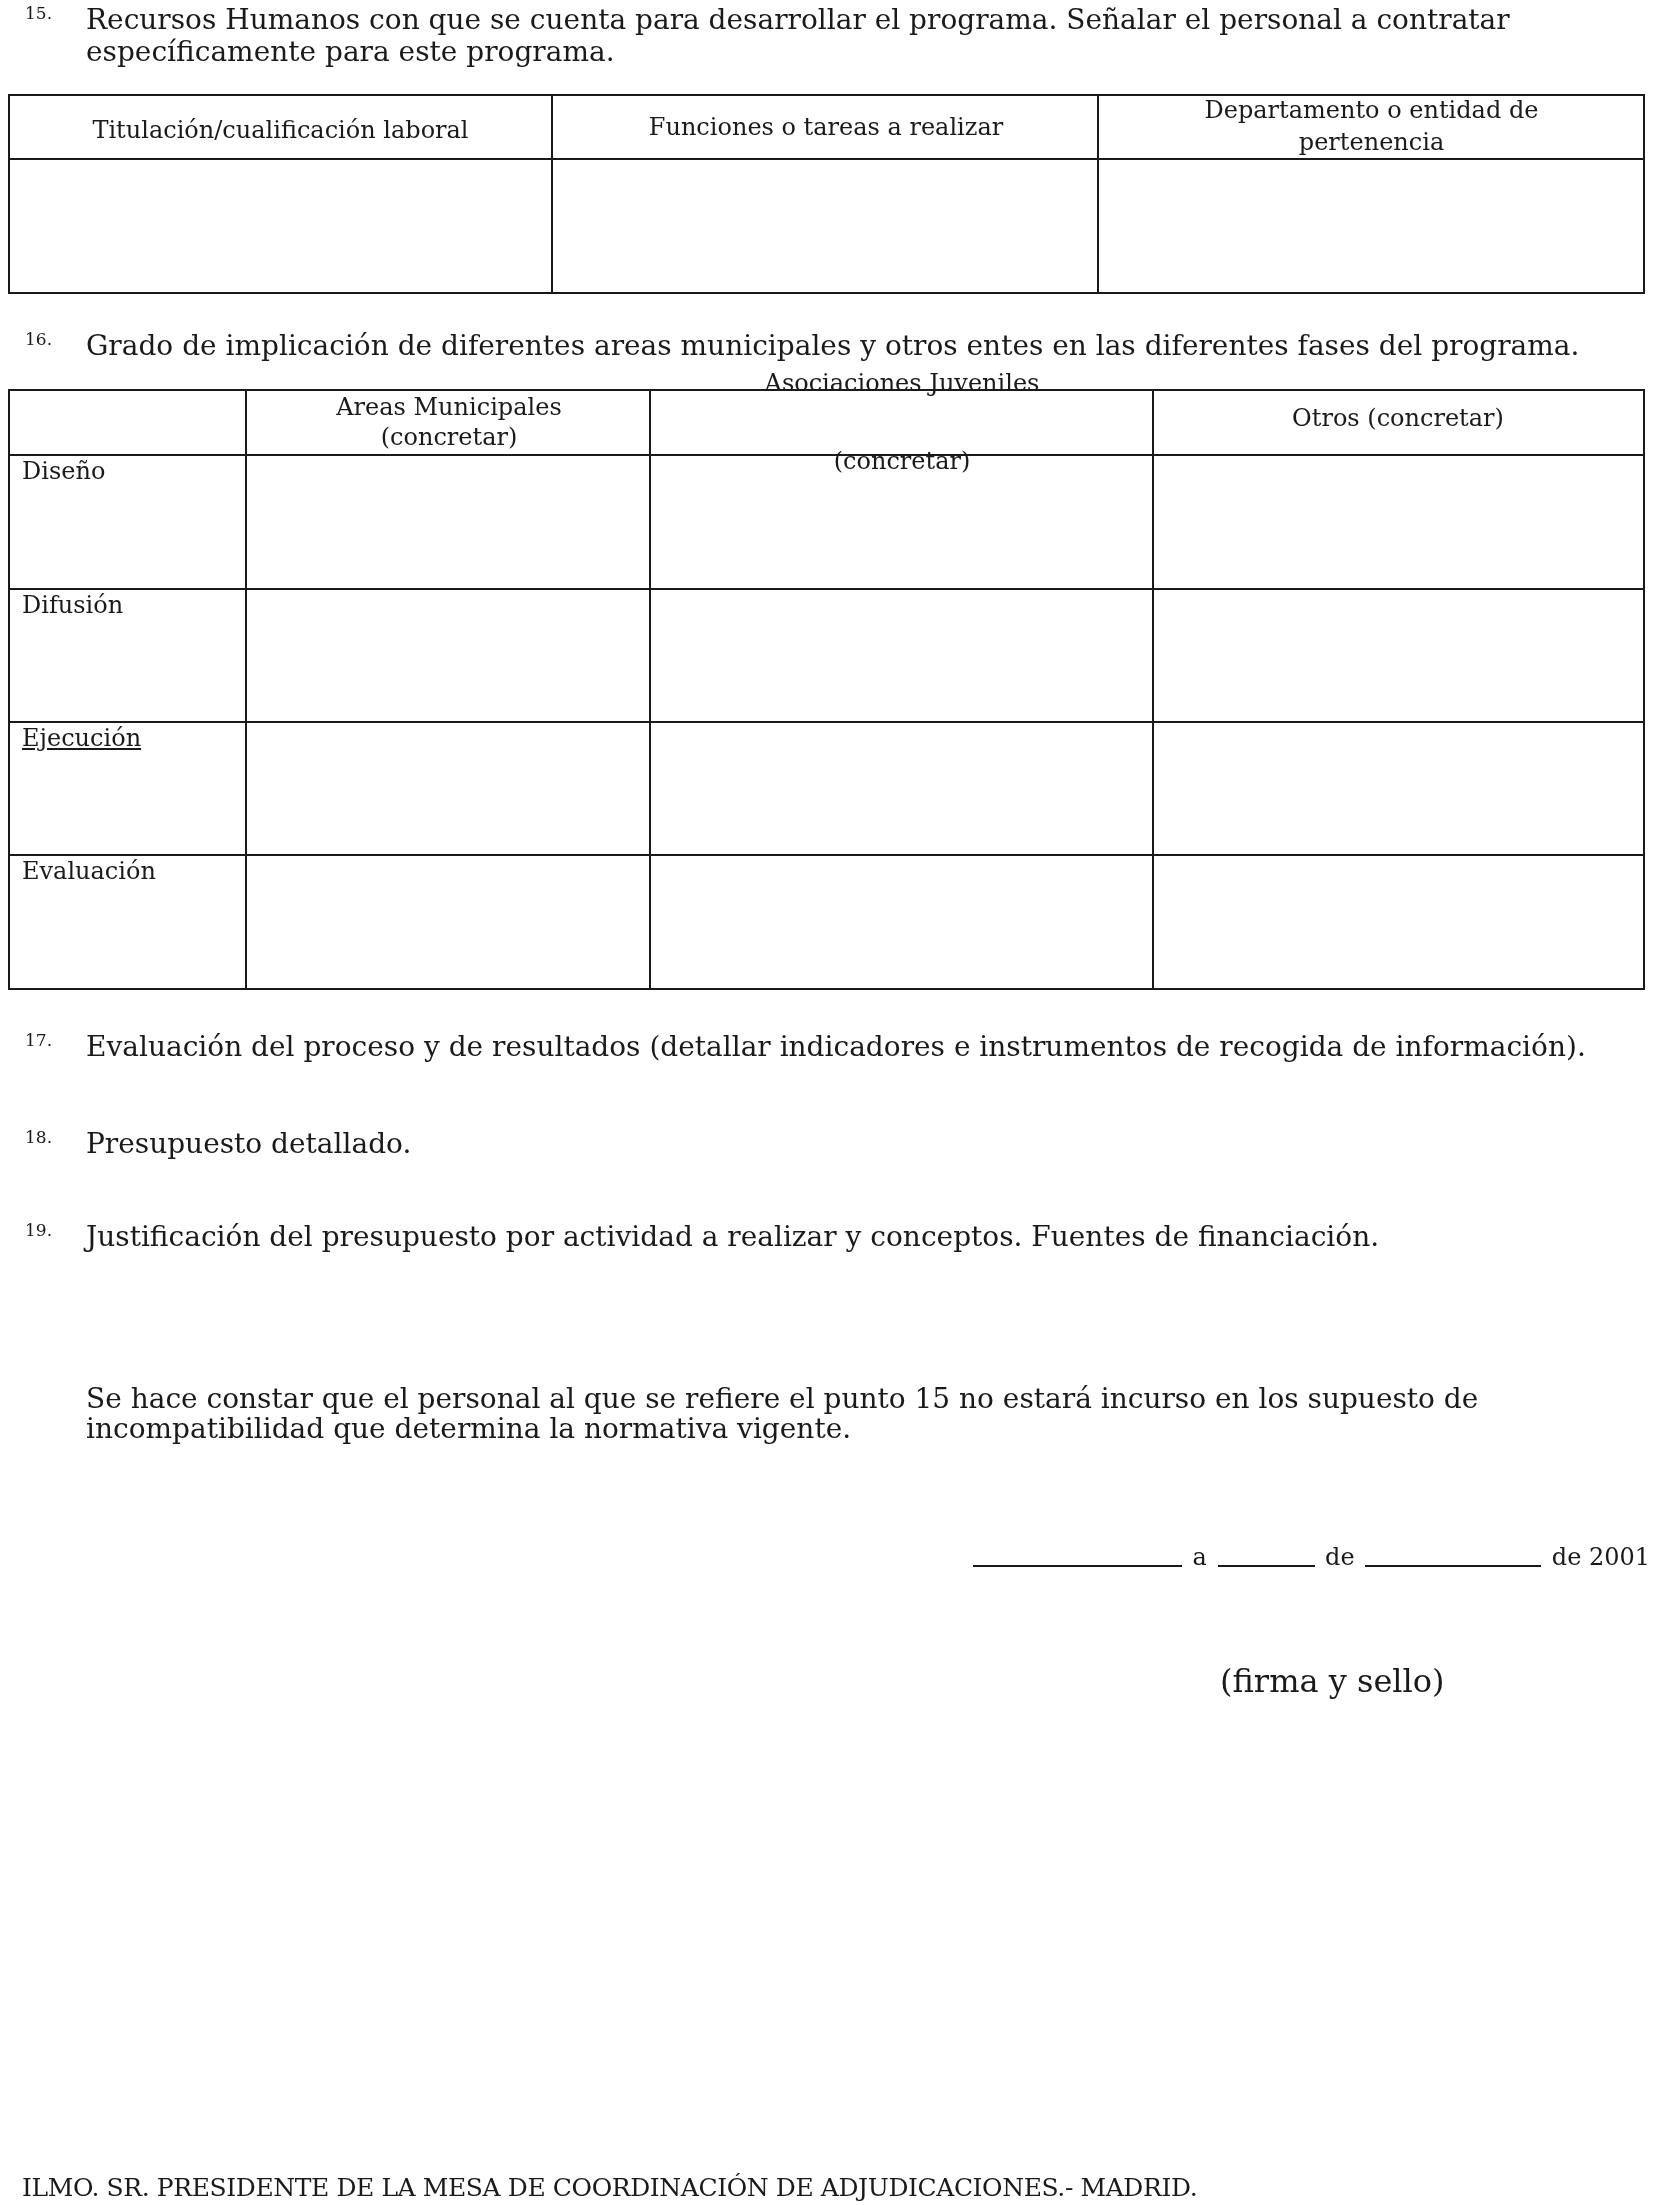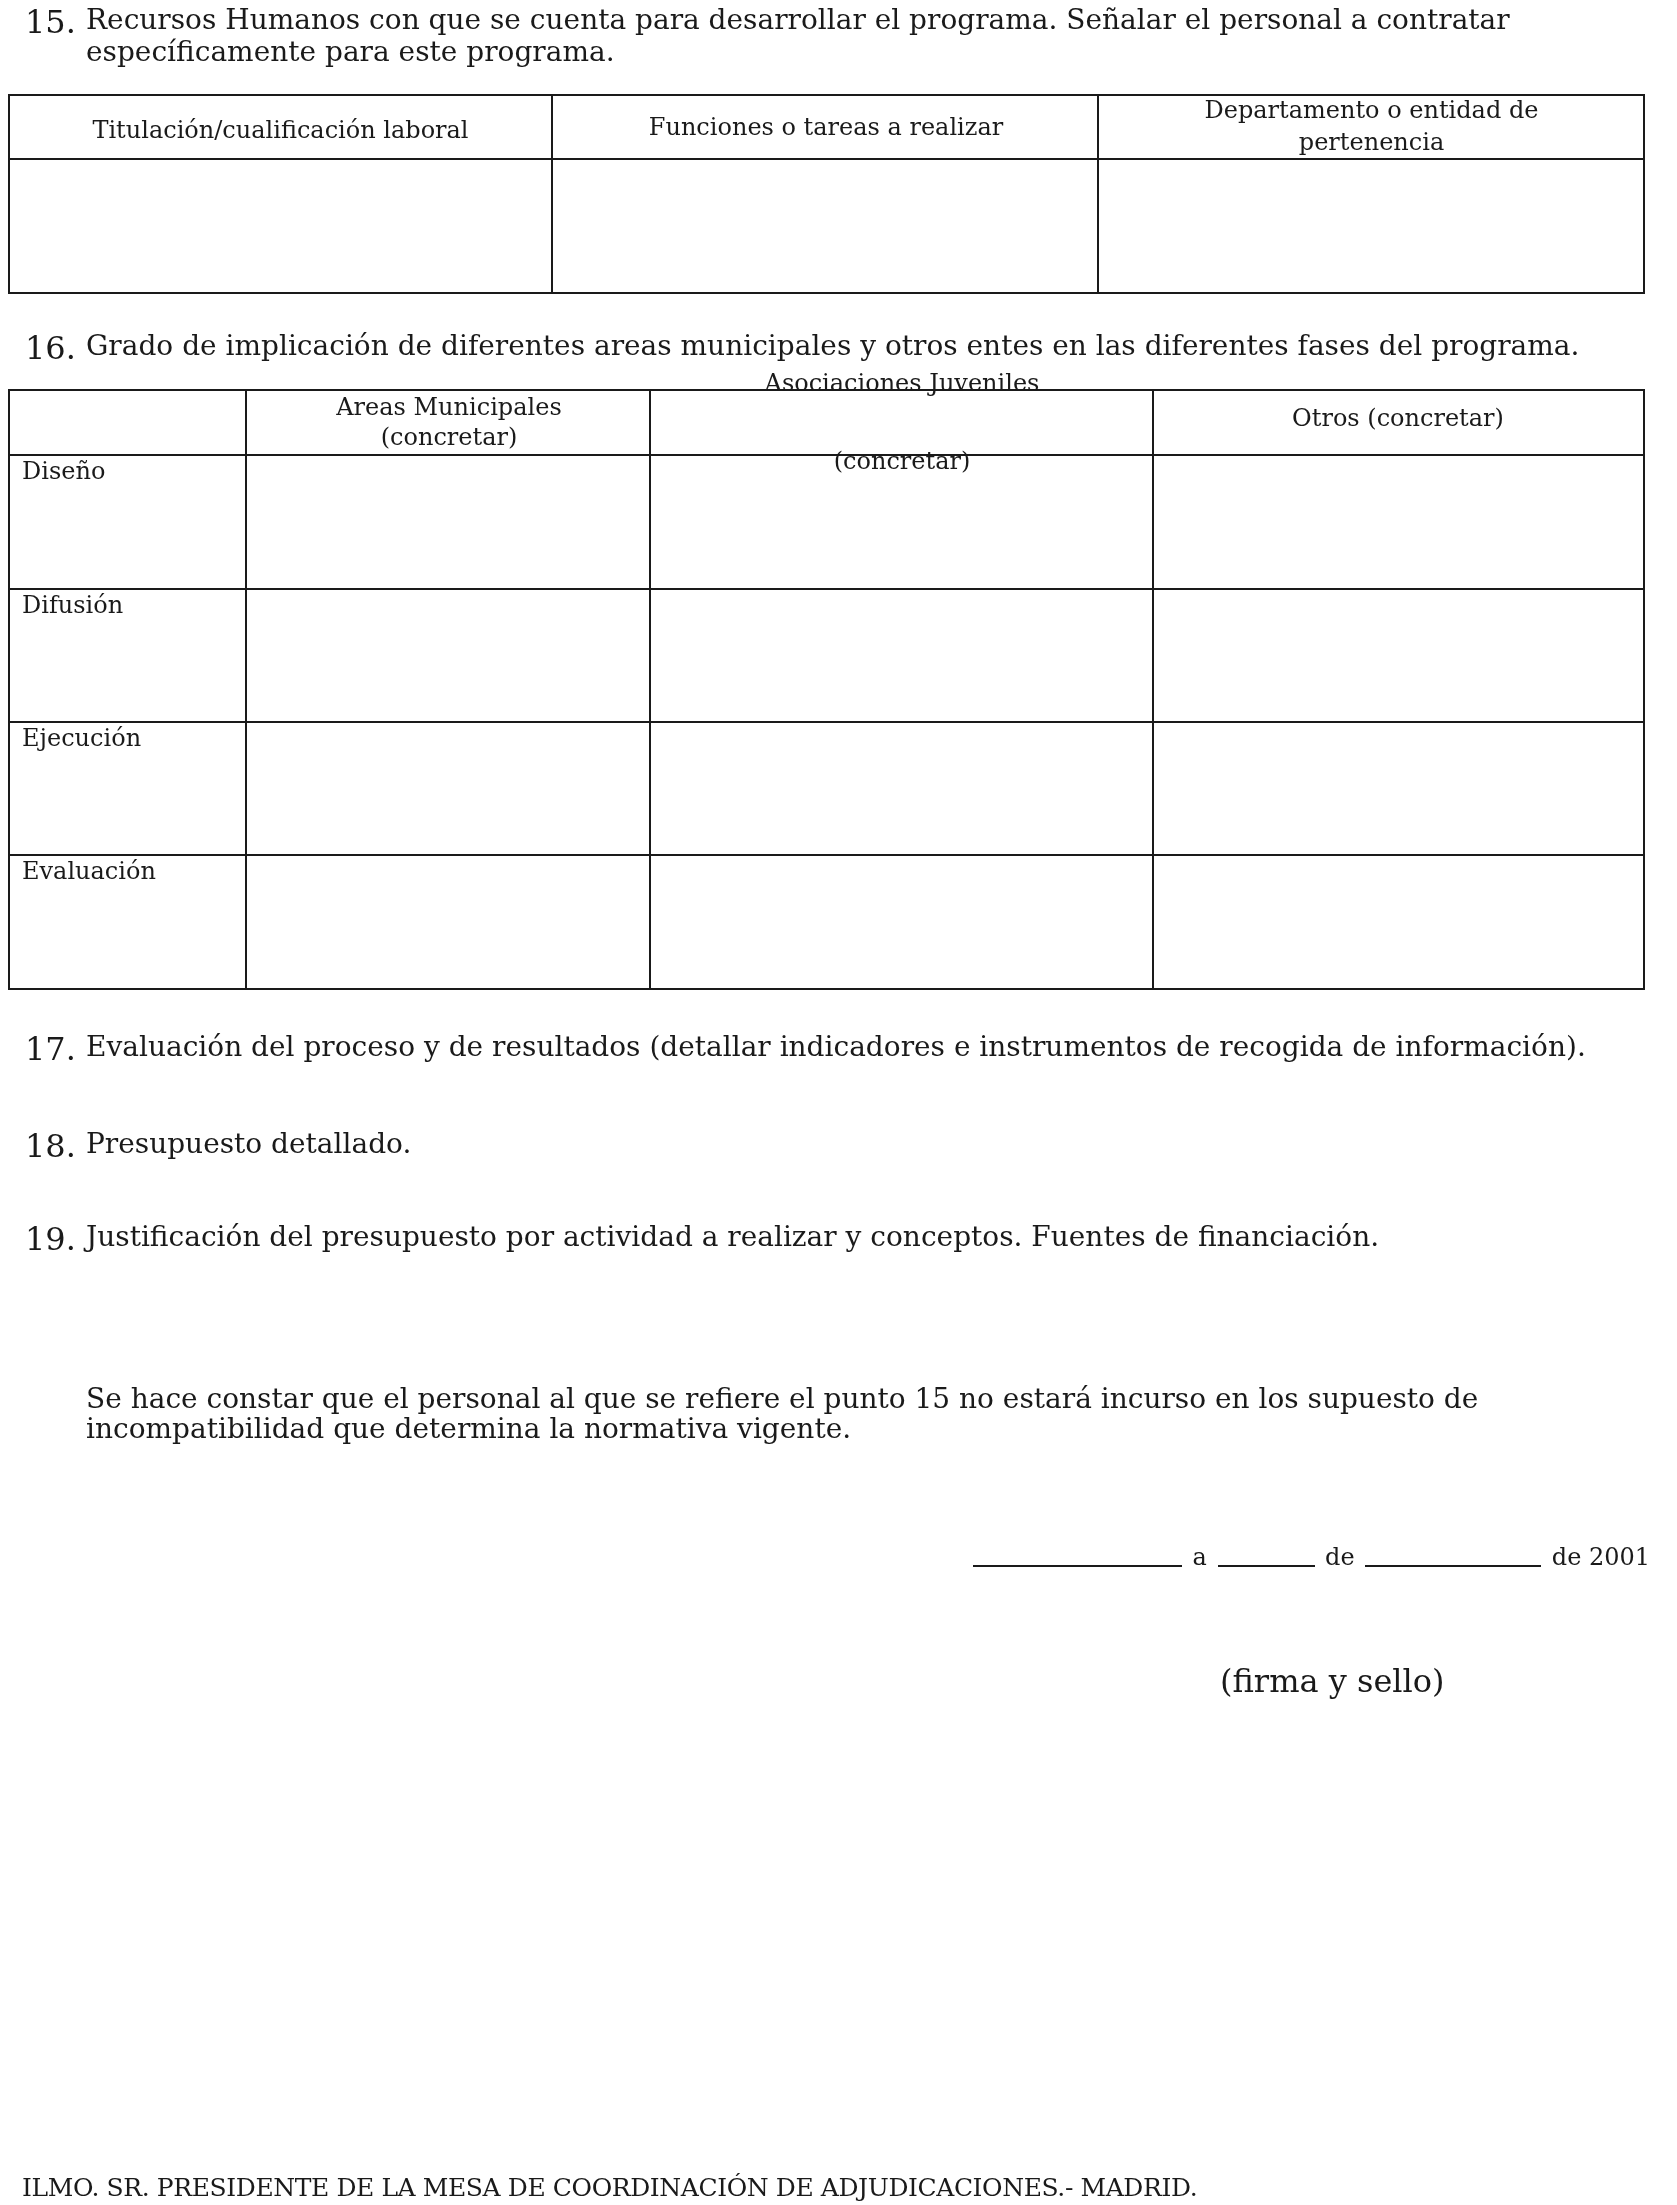--- a/index.html
+++ b/index.html
@@ -1,20 +1,20 @@
 <!DOCTYPE html>
 <html style="font-size:12px"><head>
 <meta charset="utf-8">
 <style>
   html, body { margin:0; padding:0; background:#ffffff; }
   body { width:1677px; height:2205px; position:relative; overflow:hidden;
          font-family:"DejaVu Serif", "Liberation Serif", serif; color:#1a1a1a; }
   .abs { position:absolute; }
   .txt { font-size:32px; line-height:32px; white-space:nowrap; }
-  .item-num { position:absolute; left:25px; font-size:32px; }
+  .item-num { position:absolute; left:25px; font-size:17px; }
   .item-text { position:absolute; left:86px; font-size:28px; white-space:nowrap; }
   .justify { text-align:justify; text-align-last:left; white-space:normal; }
   .line { position:absolute; background:#1a1a1a; }
   .hcell { position:absolute; display:flex; align-items:center; justify-content:center;
            text-align:center; font-size:24px; line-height:27px; }
   .rowlabel { position:absolute; left:22px; font-size:24px; line-height:27px; }
   .cell { position:absolute; }
   .blank { display:inline-block; border-bottom:2.3px solid #1a1a1a; height:0; vertical-align:baseline; }
 </style>
 </head>
@@ -69,21 +69,21 @@
     <span>(concretar)</span>
   </div>
   <div class="hcell" style="left:652px; top:389px; width:500px; height:65px; flex-direction:column; line-height:30px;gap:48px;">
     <span>Asociaciones Juveniles</span>
     <span>(concretar)</span>
   </div>
   <div class="hcell" style="left:1154px; top:391px; width:488px; height:55px;">Otros (concretar)</div>
 
   <div class="rowlabel" style="top:458px;">Diseño</div>
   <div class="rowlabel" style="top:592px;">Difusión</div>
-  <div class="rowlabel" style="top:725px;">Ejecución</div>
+  <div class="rowlabel" style="top:725px;text-decoration:underline;">Ejecución</div>
   <div class="rowlabel" style="top:858px;">Evaluación</div>
 
   <div class="cell" style="left:248px; top:456px; width:402px; height:131px;"></div>
   <div class="cell" style="left:652px; top:456px; width:500px; height:131px;"></div>
   <div class="cell" style="left:1154px; top:456px; width:488px; height:131px;"></div>
   <div class="cell" style="left:248px; top:590px; width:402px; height:131px;"></div>
   <div class="cell" style="left:652px; top:590px; width:500px; height:131px;"></div>
   <div class="cell" style="left:1154px; top:590px; width:488px; height:131px;"></div>
   <div class="cell" style="left:248px; top:724px; width:402px; height:131px;"></div>
   <div class="cell" style="left:652px; top:724px; width:500px; height:131px;"></div>

